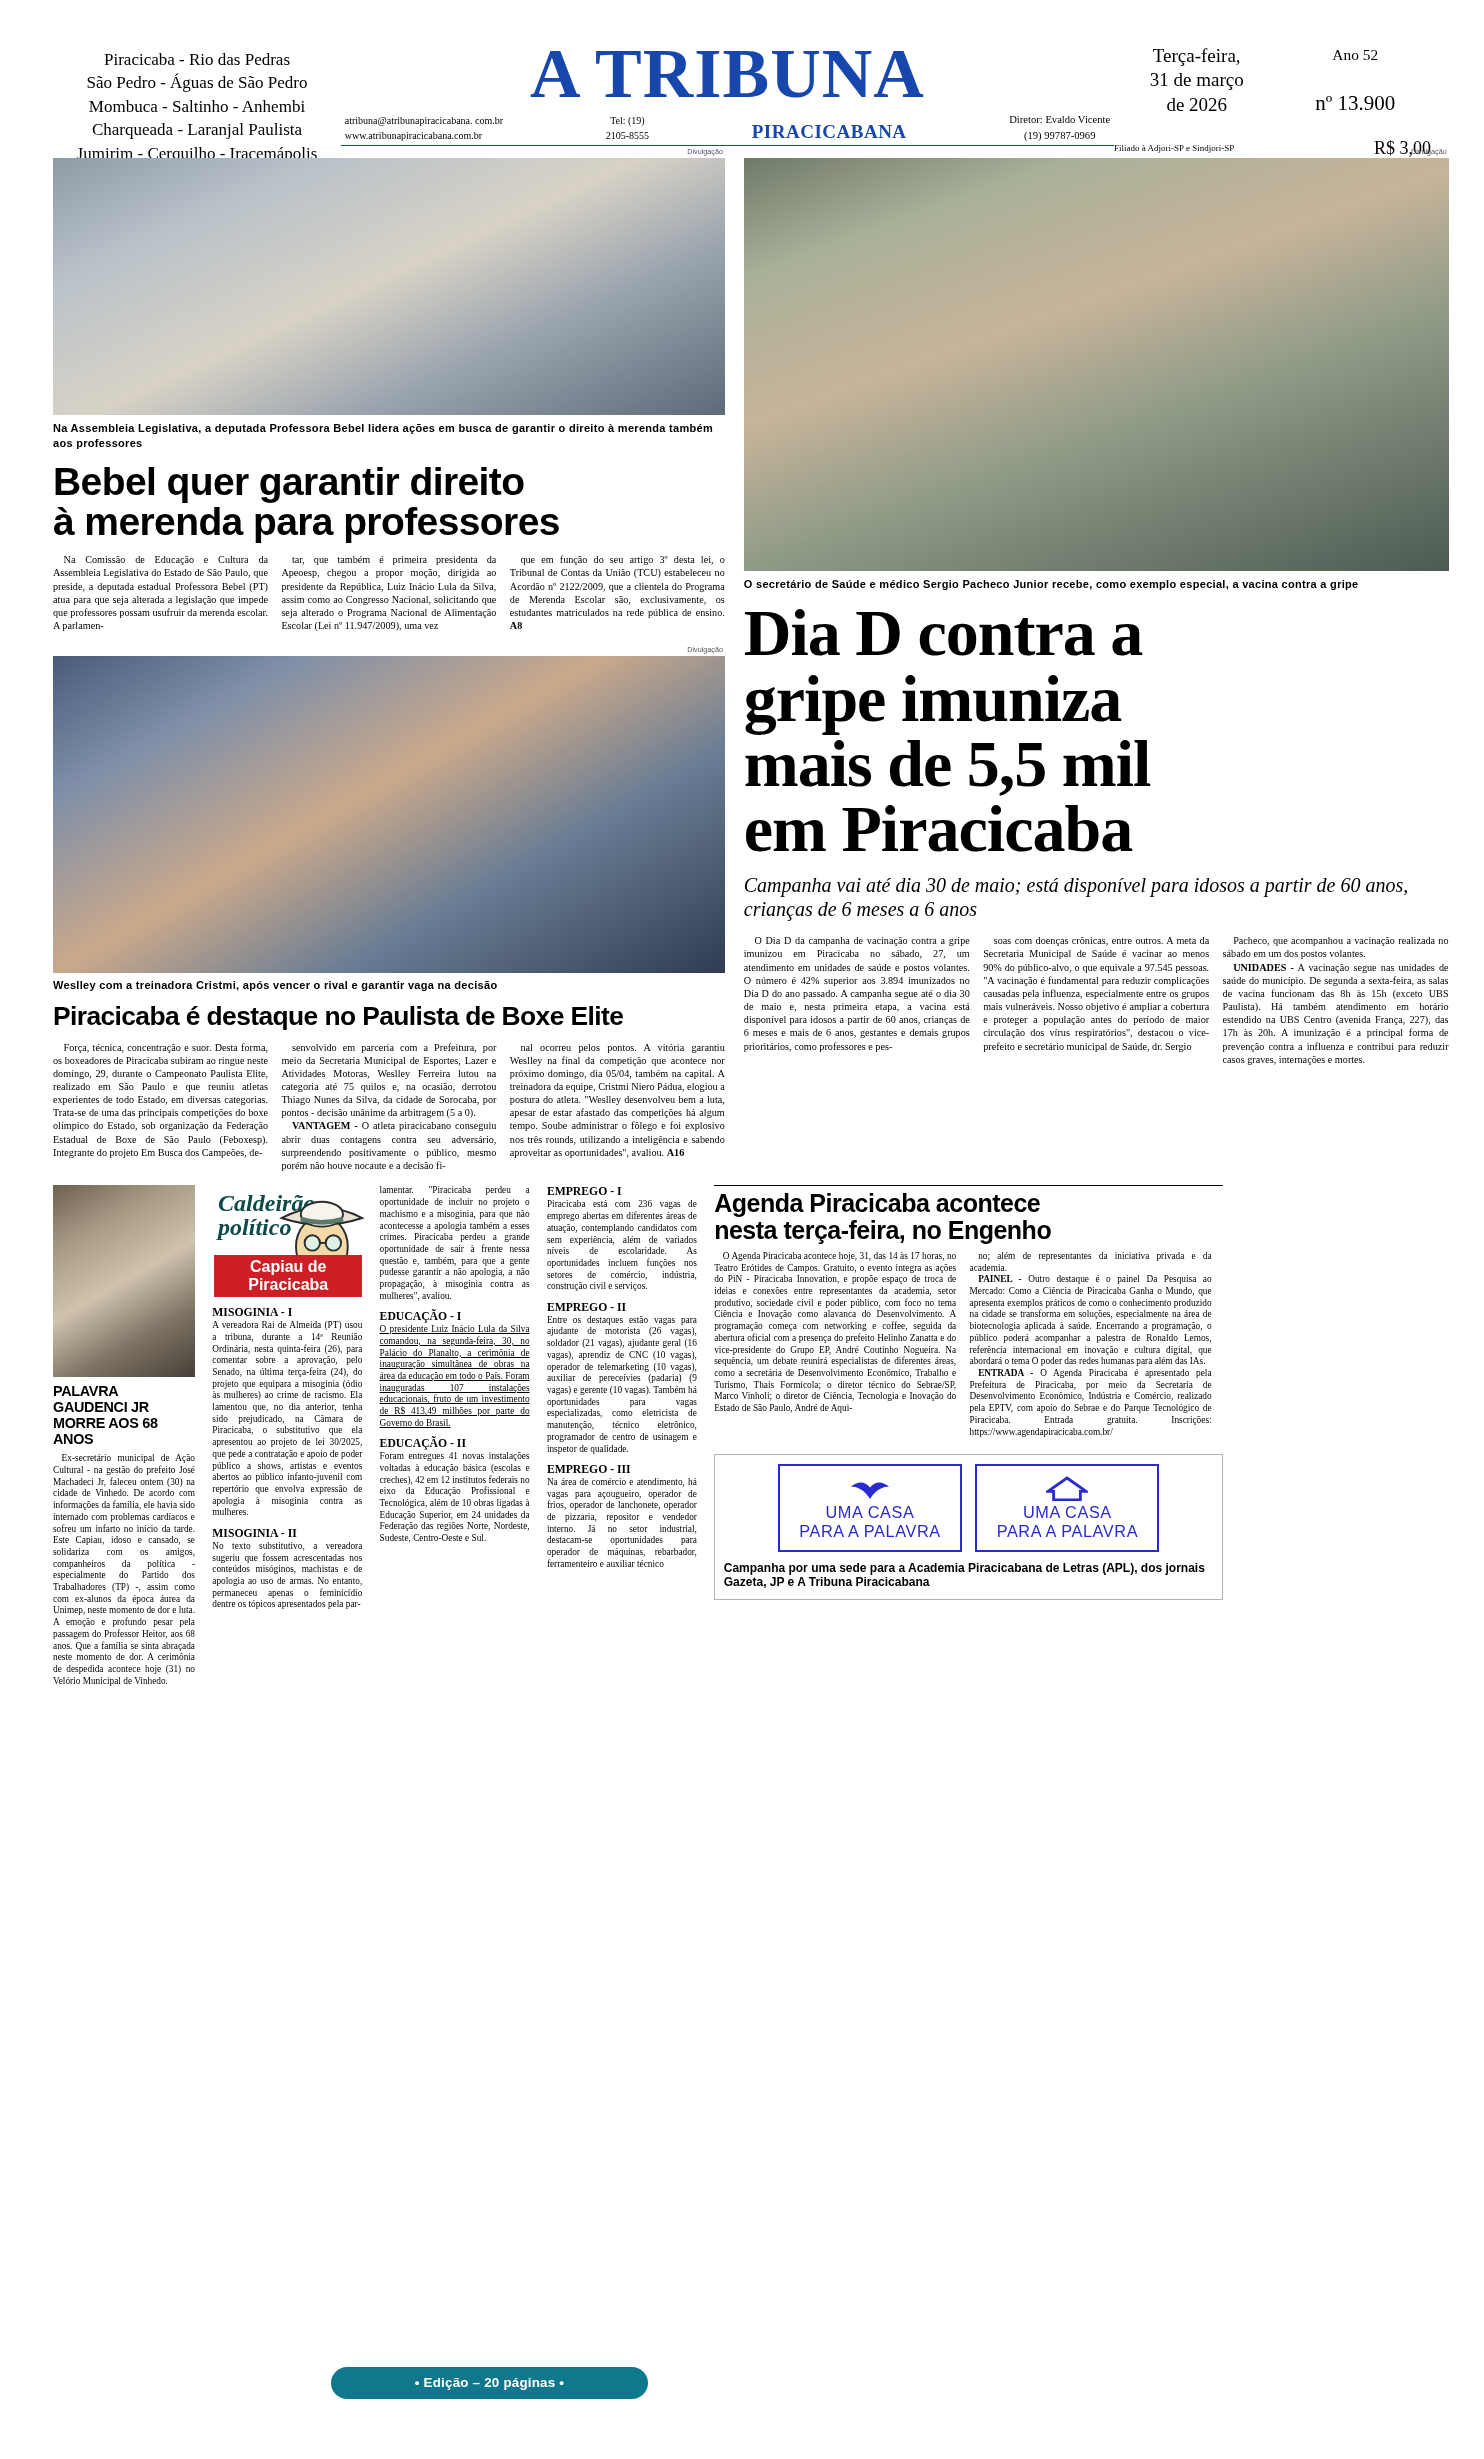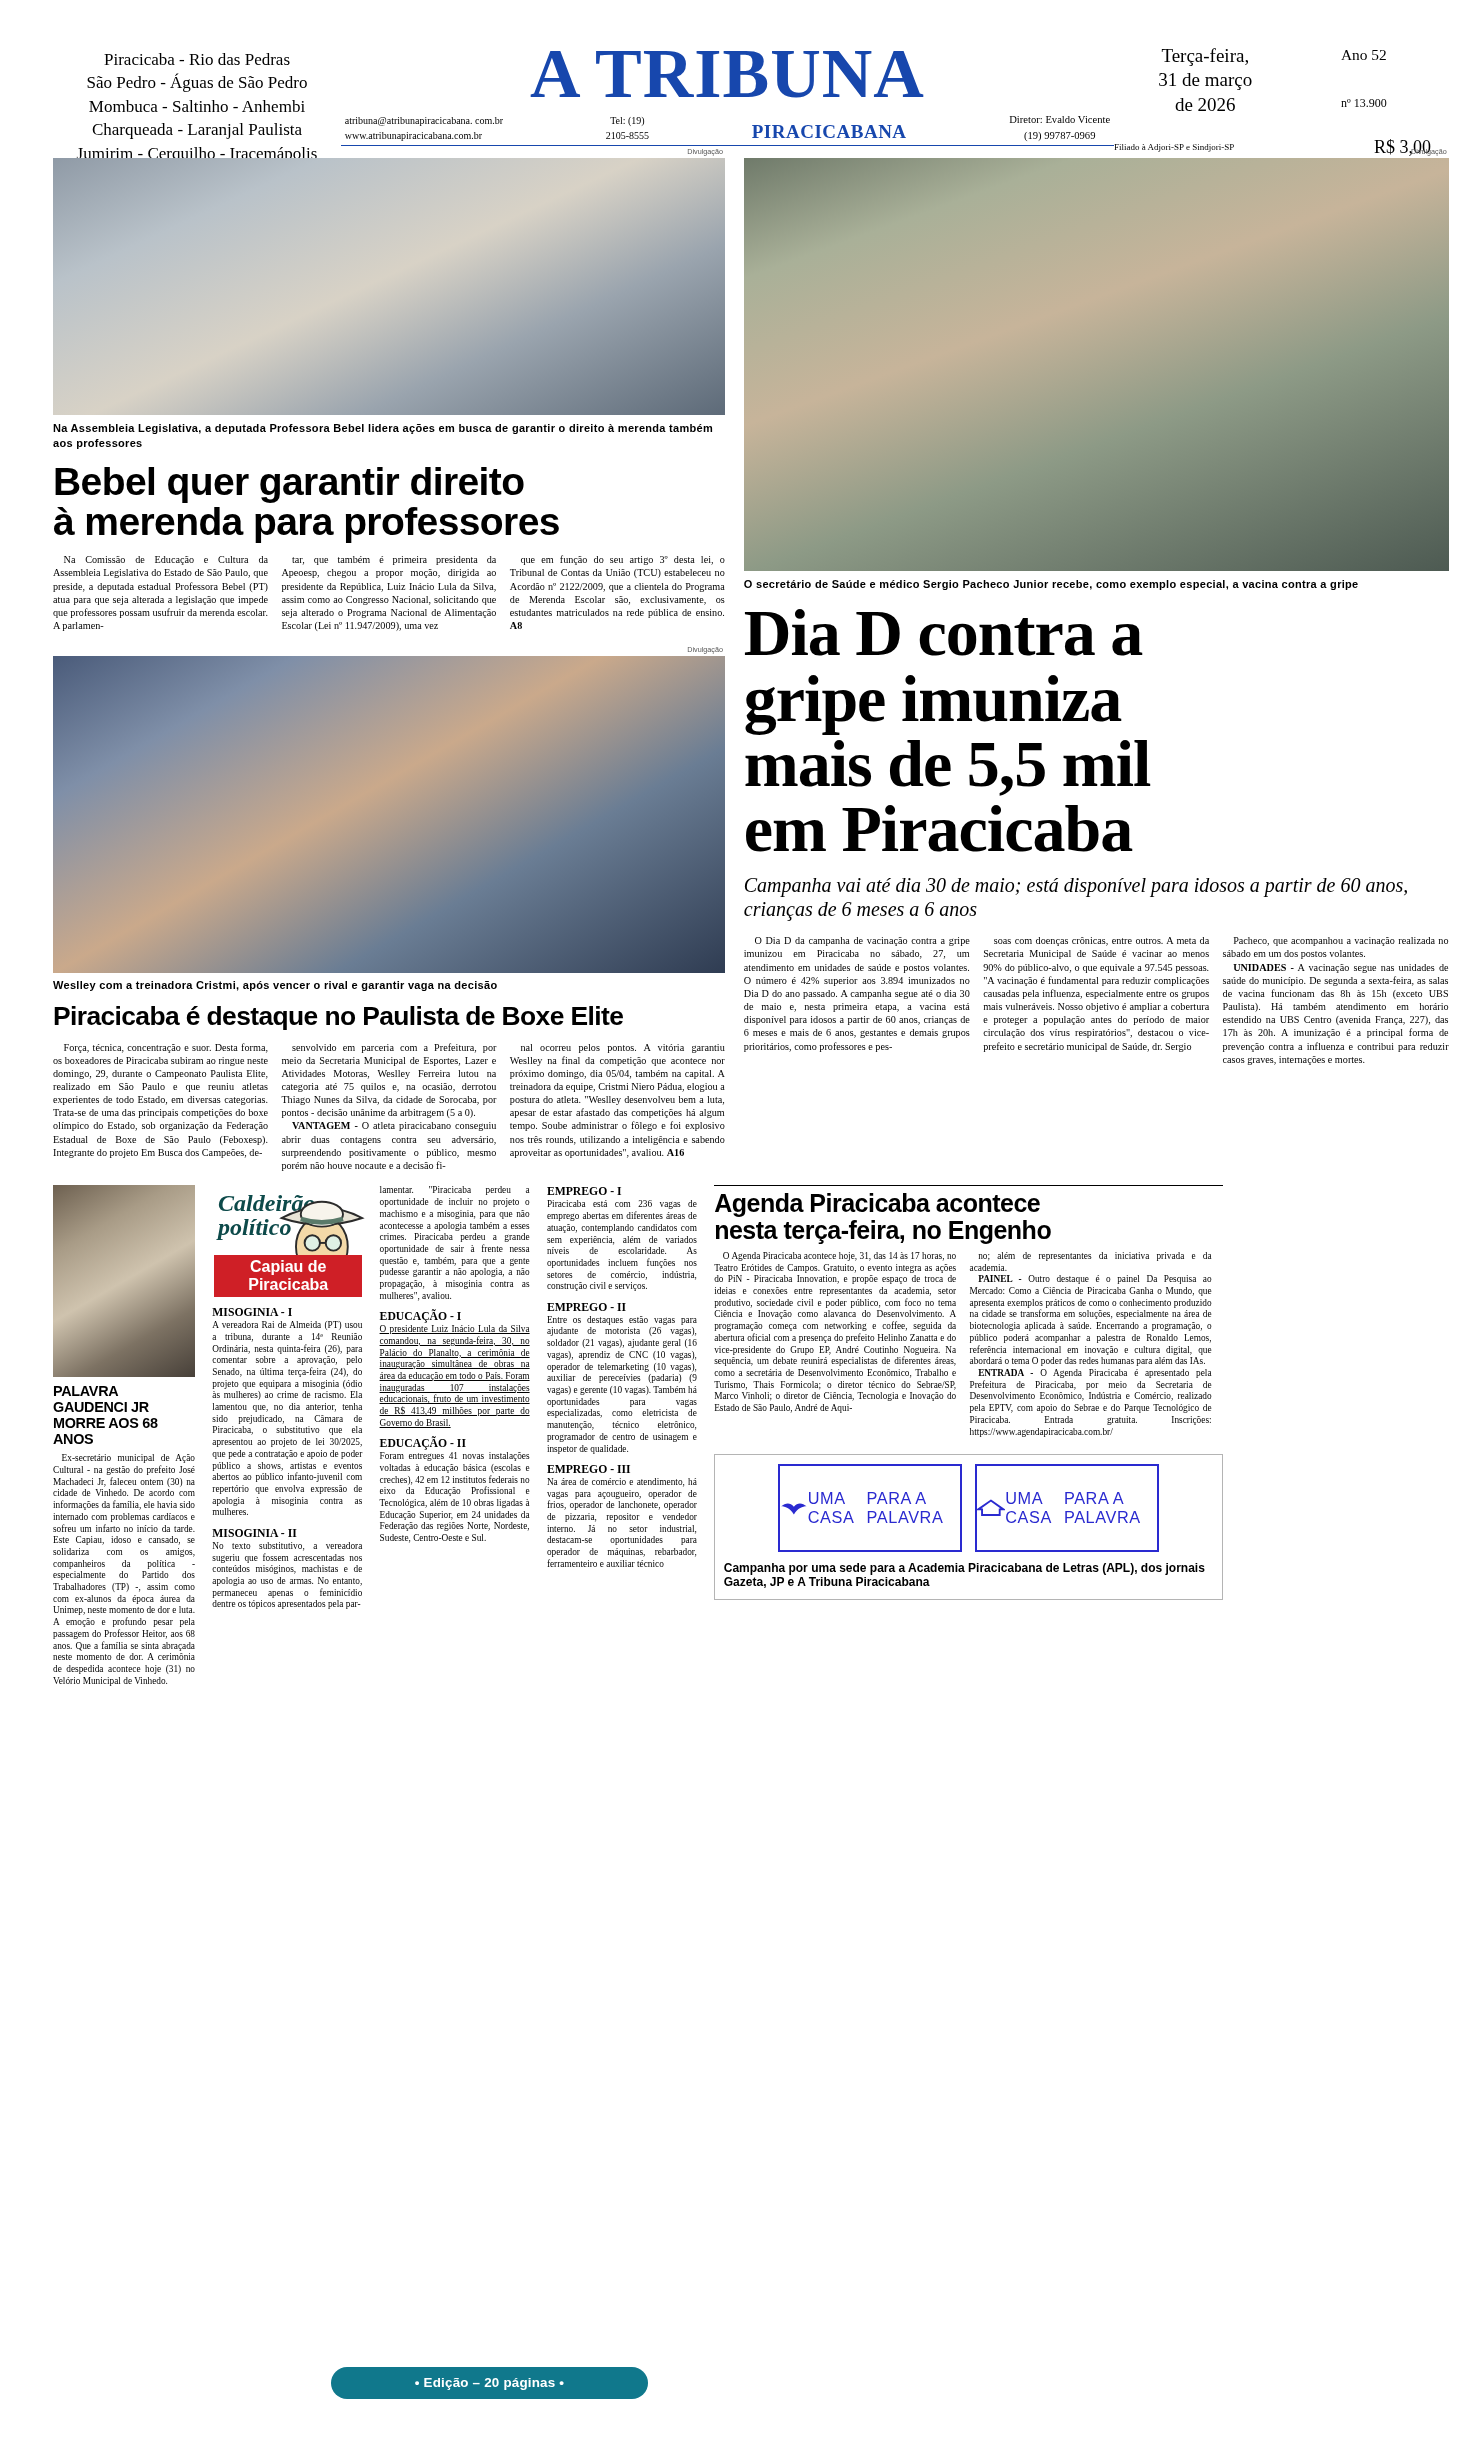--- a/index.html
+++ b/index.html
@@ -19,21 +19,21 @@
   .mh-title { font-family: "Liberation Serif", serif; font-weight: bold; font-size: 70px; letter-spacing: 1px; color: #1747ad; line-height: 0.98; }
   .mh-sub-row { display: flex; align-items: flex-end; justify-content: space-between; margin-top: 3.8px; padding: 0 3.8px; }
   .mh-contact { font-size: 10px; text-align: left; line-height: 1.45; font-family: "Liberation Serif", serif; }
   .mh-tel { font-size: 10px; line-height: 1.45; text-align: center; }
   .mh-pira { font-family: "Liberation Serif", serif; font-weight: bold; font-size: 19px; color: #1747ad; letter-spacing: 0.5px; }
   .mh-dir { font-size: 10.6px; text-align: center; line-height: 1.45; }
   .mh-right { width: 317px; text-align: center; padding-top: 3.8px; }
   .mh-right-top { display: flex; justify-content: space-around; align-items: flex-start; }
   .mh-date { font-size: 19px; line-height: 1.3; }
   .mh-ano { font-size: 15.4px; line-height: 1.45; }
-  .mh-ano .num { display: block; margin-top: 29px; font-size: 12px; }
+  .mh-ano .num { display: block; margin-top: 22px; font-size: 21px; }
   .mh-right-bot { display: flex; justify-content: space-between; align-items: center; margin-top: 19px; }
   .mh-filiado { font-size: 9px; }
   .mh-price { font-size: 18px; }
   .mh-rule { border-bottom: 1.5px solid #1747ad; margin-top: 2.9px; }
   .mh-rule-full { border-bottom: 1.5px solid #1747ad; margin: 1.9px 0 0 0; }
 
   
   .credit { font-size: 7.2px; color: #555; text-align: right; padding: 2.9px 1.9px 1.9px 0; font-family: "Liberation Sans", sans-serif; }
 
   
@@ -81,21 +81,21 @@
   
   .agenda-hl { font-family: "Liberation Sans", sans-serif; font-weight: bold; font-size: 25px; line-height: 1.06; letter-spacing: -0.5px; margin: 3.8px 0 7.7px 0; }
   .agenda-rule { border-top: 1.3px solid #000; margin-bottom: 3.8px; }
 
   
   .edbar { background: #10788c; color: #fff; font-family: "Liberation Sans", sans-serif; font-weight: bold; font-size: 13.4px; text-align: center; padding: 8.6px 0; border-radius: 18px; letter-spacing: 0.2px; }
 
   
   .adbox { border: 1px solid #b4b4b4; padding: 9.6px 8.6px 8.6px 8.6px; }
   .ad-logos { display: flex; gap: 13.4px; justify-content: center; }
-  .ad-logo { border: 2.4px solid #2a2ad0; width: 184px; height: 88px; display: flex; flex-direction: row; align-items: center; justify-content: center; color: #2a2ad0; font-family: "Liberation Sans", sans-serif; }
+  .ad-logo { border: 2.4px solid #2a2ad0; width: 184px; height: 88px; display: flex; flex-direction: column; align-items: center; justify-content: center; color: #2a2ad0; font-family: "Liberation Sans", sans-serif; }
   .ad-logo .l1 { font-size: 16.3px; letter-spacing: 0.6px; line-height: 1.16; }
   .ad-logo .l2 { font-size: 16.3px; letter-spacing: 0.6px; line-height: 1.16; }
   .ad-cap { font-family: "Liberation Sans", sans-serif; font-weight: bold; font-size: 12px; line-height: 1.22; margin-top: 8.6px; }
   .bookicon { width: 42px; height: 25px; margin-bottom: 1.9px; }
 
   .strong-lbl { font-weight: bold; }
 </style>
 </head>
 <body>
 

